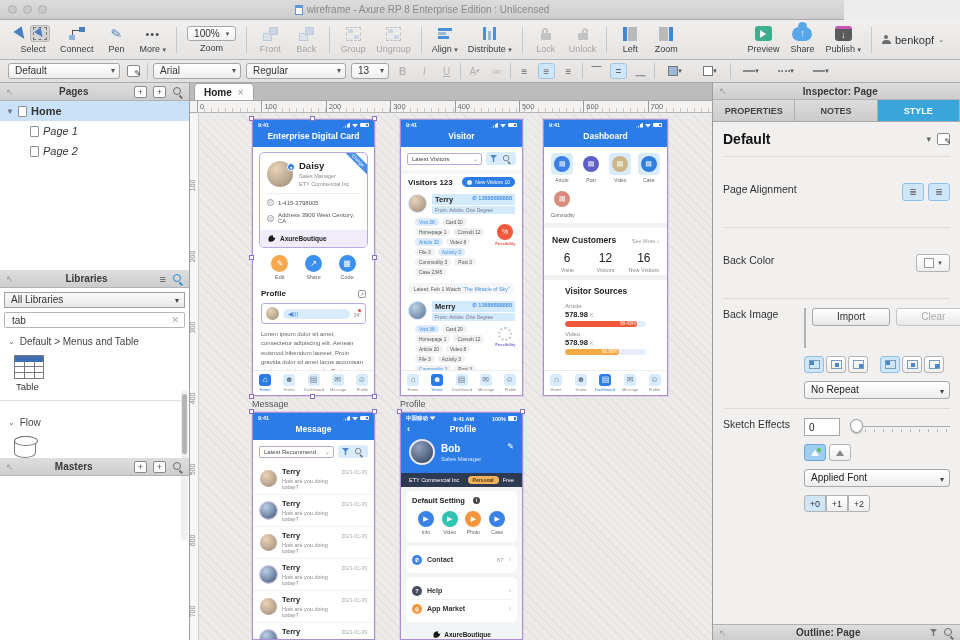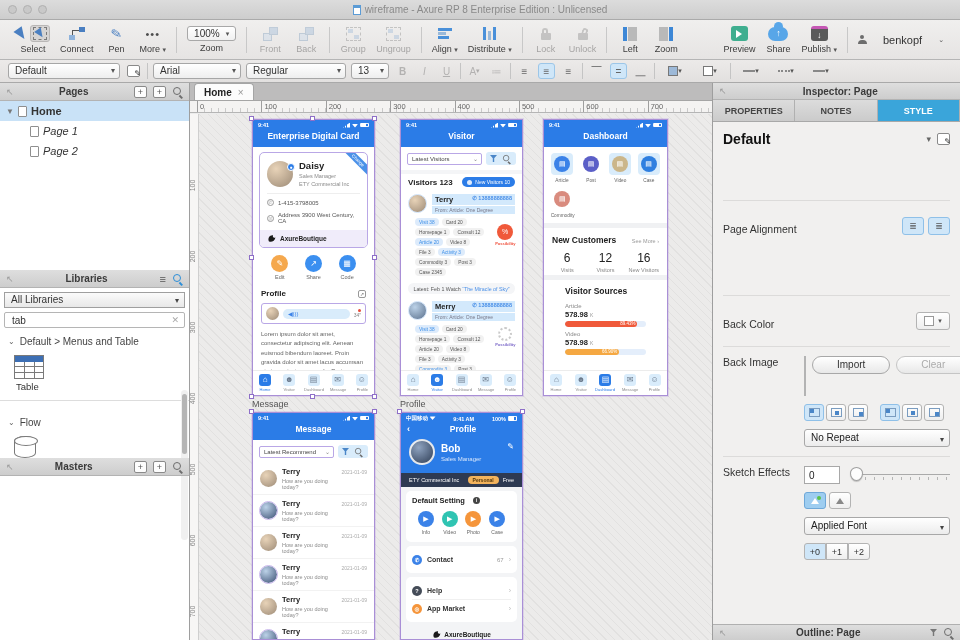--- a/index.html
+++ b/index.html
@@ -1,21 +1,21 @@
 <!DOCTYPE html>
 <html><head>
 <meta charset="utf-8">
 <style>
   html,body{margin:0;padding:0;background:#444;}
   .app{position:relative;width:960px;height:640px;overflow:hidden;background:#ececec;
        font-family:"Liberation Sans",sans-serif;color:#333;-webkit-font-smoothing:antialiased;}
   .app *{box-sizing:border-box;}
 
   
-  .titlebar{position:absolute;left:0;top:0;width:960px;height:20px;background:linear-gradient(#dcdcdc,#cdcdcd);
+  .titlebar{position:absolute;left:0;top:0;width:844px;height:20px;background:linear-gradient(#dcdcdc,#cdcdcd);
             border-bottom:1px solid #aaa;display:flex;align-items:center;}
   .lights{display:flex;gap:6px;margin-left:8px;}
   .light{width:9px;height:9px;border-radius:50%;background:#c9c9c9;border:1px solid #b0b0b0;}
   .title-center{position:absolute;left:0;right:0;text-align:center;font-size:10px;color:#8a8a8a;}
   .doc-ic{display:inline-block;width:8px;height:10px;background:#fff;border:1px solid #5b9bd5;border-top:3px solid #5b9bd5;
           vertical-align:-2px;margin-right:4px;}
 
   
   .toolbar{position:absolute;left:0;top:20px;width:960px;height:40px;background:linear-gradient(#f0efee,#e6e4e3);
            border-bottom:1px solid #b5b5b5;display:flex;align-items:center;padding:0 8px;}
@@ -68,21 +68,21 @@
   .pv{width:17px;height:15px;border-radius:3px;background:#3fae8f;display:flex;align-items:center;justify-content:center;}
   .pv i{width:0;height:0;border-left:6px solid #fff;border-top:4px solid transparent;border-bottom:4px solid transparent;}
   .cloud{width:20px;height:14px;background:#58a6e8;border-radius:8px;position:relative;display:flex;align-items:center;justify-content:center;}
   .cloud::before{content:"";position:absolute;top:-5px;left:6px;width:9px;height:9px;background:#58a6e8;border-radius:50%;}
   .cloud span{position:relative;color:#fff;font-size:9px;font-weight:bold;line-height:1;}
   .pub{width:17px;height:15px;background:#5a5a5a;border-radius:3px;border-top:3px solid #c557b4;
        display:flex;align-items:center;justify-content:center;color:#fff;font-size:9px;font-weight:bold;}
   .person{width:9px;height:9px;position:relative;display:inline-block;}
   .person::before{content:"";position:absolute;left:2.5px;top:0;width:4px;height:4px;border-radius:50%;background:#6d6d6d;}
   .person::after{content:"";position:absolute;left:0;bottom:0;width:9px;height:4px;border-radius:4px 4px 0 0;background:#6d6d6d;}
-  .userbox{display:flex;align-items:center;gap:16px;font-size:11px;color:#333;}
+  .userbox{display:flex;align-items:center;gap:4px;font-size:11px;color:#333;}
 
   
   .formatbar{position:absolute;left:0;top:60px;width:960px;height:23px;background:linear-gradient(#eceae9,#e2e0df);
              border-bottom:1px solid #a9a9a9;display:flex;align-items:center;gap:5px;padding:0 8px;}
   .fsel{position:relative;border:1px solid #a6a6a6;background:linear-gradient(#fff,#eee);border-radius:3px;
         font-size:10px;color:#333;height:16px;line-height:14px;padding:0 16px 0 6px;}
   .fsel::after{content:"▾";position:absolute;right:4px;top:0;font-size:8px;color:#555;}
   .fbtn{min-width:17px;height:16px;border:1px solid transparent;border-radius:3px;display:flex;align-items:center;
         justify-content:center;font-size:10px;color:#666;}
   .fbtn.dis{opacity:.4;}
@@ -327,33 +327,33 @@
   .itabs{display:flex;height:22px;border-bottom:1px solid #a8a8a8;}
   .itab{flex:1;background:linear-gradient(#dcdcdc,#cbcbcb);border-right:1px solid #b0b0b0;font-size:9px;font-weight:bold;
         color:#444;display:flex;align-items:center;justify-content:center;}
   .itab.active{background:#3aa5da;color:#fff;}
   .icontent{padding:0 10px;}
   .defrow{display:flex;align-items:center;gap:6px;padding:9px 0;}
   .defrow b{font-size:14px;color:#111;flex:1;}
   .defrow .dd{color:#666;font-size:9px;}
   .editdoc{width:13px;height:12px;border:1px solid #8a8a8a;border-radius:2px;background:#fff;position:relative;}
   .editdoc::after{content:"✎";position:absolute;right:-2px;bottom:-2px;font-size:8px;color:#444;}
-  .irow{display:flex;align-items:flex-end;border-top:1px solid #dcdbda;padding:16px 0;font-size:10.5px;color:#333;margin-top:44px;}
+  .irow{display:flex;align-items:flex-start;border-top:1px solid #dcdbda;padding:26px 0;font-size:10.5px;color:#333;}
   .irow .lbl{flex:1;}
   .ibtn{width:22px;height:18px;border:1px solid #b3b3b3;border-radius:3px;background:linear-gradient(#fff,#eee);
         display:flex;align-items:center;justify-content:center;margin-left:4px;font-size:9px;color:#555;}
   .ibtn.on{background:#cfe6f8;border-color:#8fc0e8;}
   .colorbtn{width:34px;height:18px;border:1px solid #b3b3b3;border-radius:3px;background:linear-gradient(#fff,#eee);
             display:flex;align-items:center;justify-content:center;gap:4px;}
   .colorbtn .cw{width:10px;height:10px;border:1px solid #999;background:#fff;}
   .imgblock{border-top:1px solid #dcdbda;padding:9px 0;display:flex;font-size:10.5px;}
   .imgright{margin-left:auto;width:146px;}
   .imgrow1{display:flex;align-items:flex-start;gap:6px;}
   .imgprev{width:40px;height:40px;background:#fff;border:1px solid #b3b3b3;}
-  .pushbtn{height:18px;border:1px solid #a8a8a8;border-radius:9px;background:linear-gradient(#fff,#e8e8e8);
+  .pushbtn{height:18px;border:1px solid #a8a8a8;border-radius:3px;background:linear-gradient(#fff,#e8e8e8);
            font-size:10px;color:#333;padding:0 24px;line-height:16px;}
   .pushbtn.dis{color:#aaa;border-color:#c5c5c5;}
   .posrow{display:flex;gap:2px;margin-top:8px;}
   .posrow .gap{width:8px;}
   .posbtn{width:20px;height:17px;border:1px solid #b3b3b3;border-radius:3px;background:linear-gradient(#fff,#eee);
           position:relative;}
   .posbtn.on{background:#cfe6f8;border-color:#8fc0e8;}
   .posbtn i{position:absolute;width:11px;height:9px;border:1px solid #7a9cc0;left:4px;top:3px;}
   .posbtn i::before{content:"";position:absolute;width:4px;height:4px;background:#4a86c8;}
   .posbtn.p-tl i::before{left:0;top:0;}

